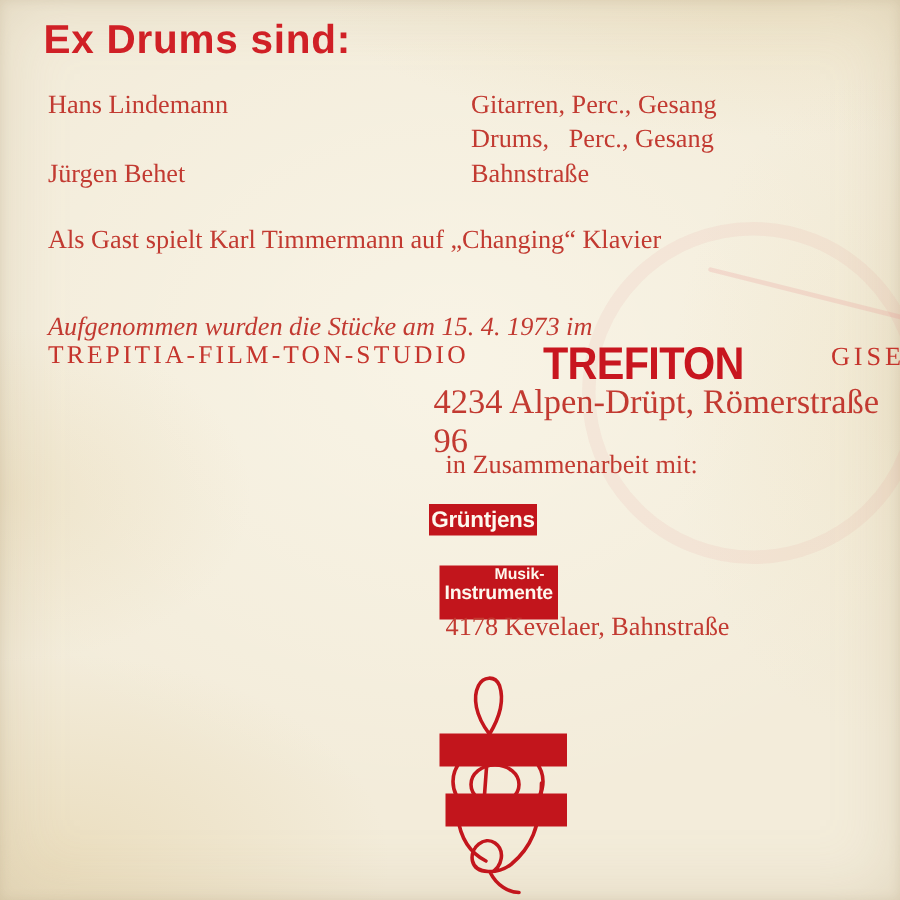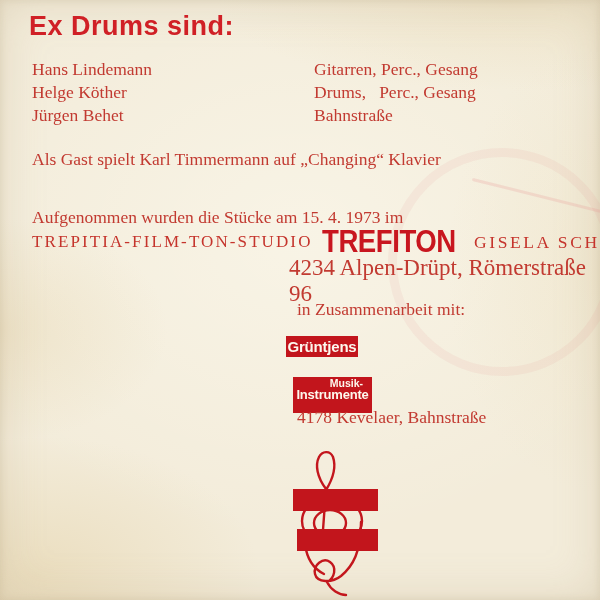--- a/index.html
+++ b/index.html
@@ -62,28 +62,29 @@
     text-align: right;
   }
 
   .guest-note {
     left: 32px; top: 149px;
     font-size: 17.5px; color: #c23a31;
   }
 
   .recording-note {
     left: 32px; top: 207px;
-    font-size: 17.5px; color: #c23a31;
+    font-size: 17.5px; color: #c23a31; font-style: italic;
   }
 
   .studio-line {
     left: 32px; top: 227px;
     width: 560px; height: 30px;
-    display: flex; align-items: center;
+    display: flex; align-items: flex-start;
     white-space: nowrap;
+    gap: 40px;
   }
   .studio-prefix {
     font-size: 17px; letter-spacing: 2.1px; color: #c5342c;
   }
   .studio-logo {
     font-family: "Liberation Sans", sans-serif;
     font-weight: bold;
     font-size: 30px;
     letter-spacing: -0.5px;
     color: #c8161f;
@@ -155,21 +156,20 @@
   <div class="stain-streak"></div>
 
   <div class="abs page-title">Ex Drums sind:</div>
 
   <div class="abs credits">
     <div class="credit-row" style="top:0px">
       <span class="name">Hans Lindemann</span>
       <span class="role">Gitarren, Perc., Gesang</span>
     </div>
     <div class="credit-row" style="top:23px">
-      <span class="name">Helge Köther</span>
       <span class="role">Drums,   Perc., Gesang</span>
     </div>
     <div class="credit-row" style="top:46px">
       <span class="name">Jürgen Behet</span>
       <span class="role">Bahnstraße</span>
     </div>
   </div>
 
   <div class="abs guest-note">Als Gast spielt Karl Timmermann auf „Changing“ Klavier</div>
 

